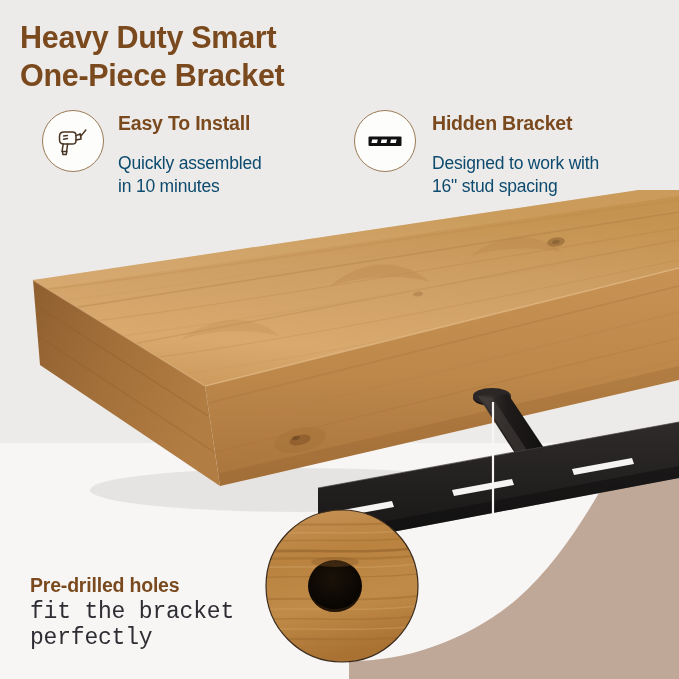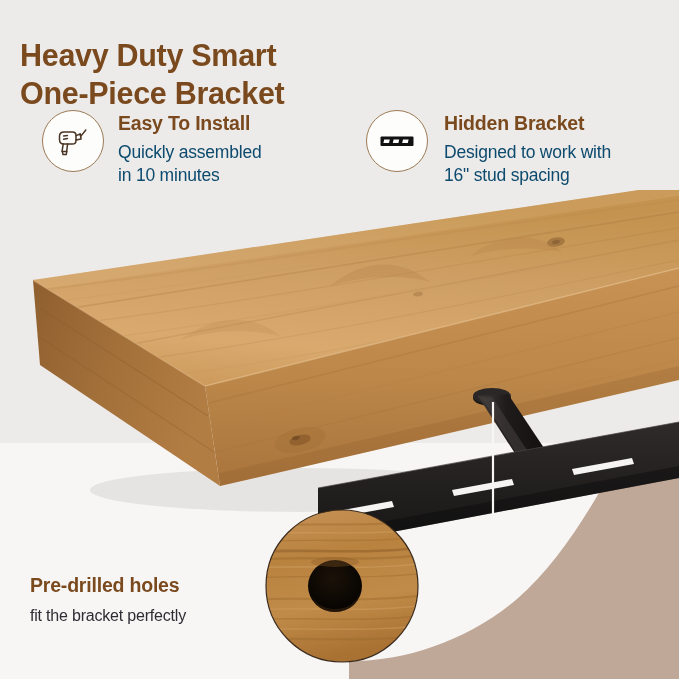--- a/index.html
+++ b/index.html
@@ -38,53 +38,52 @@
   .headline {
     position: absolute;
     left: 20px; top: 18px;
     width: 420px;
     font-size: 30.5px;
     font-weight: bold;
     line-height: 1.25;
     letter-spacing: -0.3px;
     color: #7a4a1e;
     white-space: pre-line;
-    margin-top: 18px;
   }
 
   
   .feature {
     position: absolute;
     display: flex;
     align-items: flex-start;
     gap: 14px;
   }
   #feature-0 { left: 42px;  top: 110px; }
-  #feature-1 { left: 366px; top: 110px; gap: 16px; }
+  #feature-1 { left: 354px; top: 110px; gap: 16px; }
 
   .feat-badge {
     flex: 0 0 auto;
     width: 62px; height: 62px;
     border-radius: 50%;
     background: #fdfdfc;
     border: 1.3px solid #9b7a55;
     display: flex;
     align-items: center;
     justify-content: center;
     box-sizing: border-box;
   }
   .feat-badge svg { display: block; }
 
   .feat-text { padding-top: 2px; }
   .feat-title {
     font-size: 19.5px;
     font-weight: bold;
     color: #7a4a1e;
     letter-spacing: -0.2px;
-    margin-bottom: 6px;
+    margin-bottom: 17px;
   }
   .feat-sub {
     font-size: 17.5px;
     line-height: 1.32;
     color: #0c4a6e;
     letter-spacing: -0.2px;
     white-space: pre-line;
   }
 
   
@@ -93,24 +92,25 @@
     left: 30px; top: 574px;
     width: 250px;
   }
   .bc-title {
     font-size: 19.5px;
     font-weight: bold;
     color: #7a4a1e;
     letter-spacing: -0.2px;
   }
   .bc-sub {
-    font-size: 16px;
+    font-size: 23px;
     color: #2d2d33;
     letter-spacing: -0.2px;
-    margin-top: 10px;
+    margin-top: 2px;
+    font-family: Liberation Mono, monospace;
   }
 
   
   #product-photo {
     position: absolute;
     left: 0; top: 190px;
     width: 679px; height: 400px;
   }
   #product-photo svg { display: block; }
 

